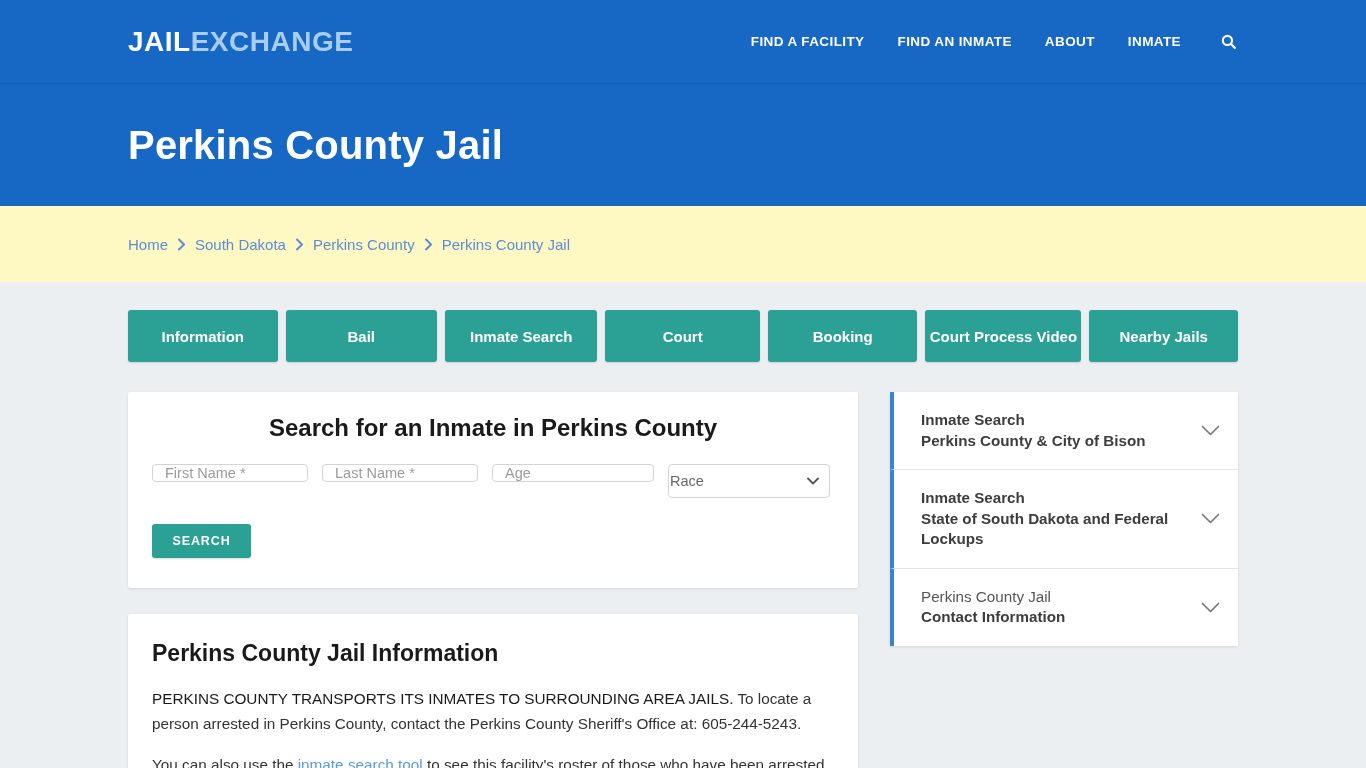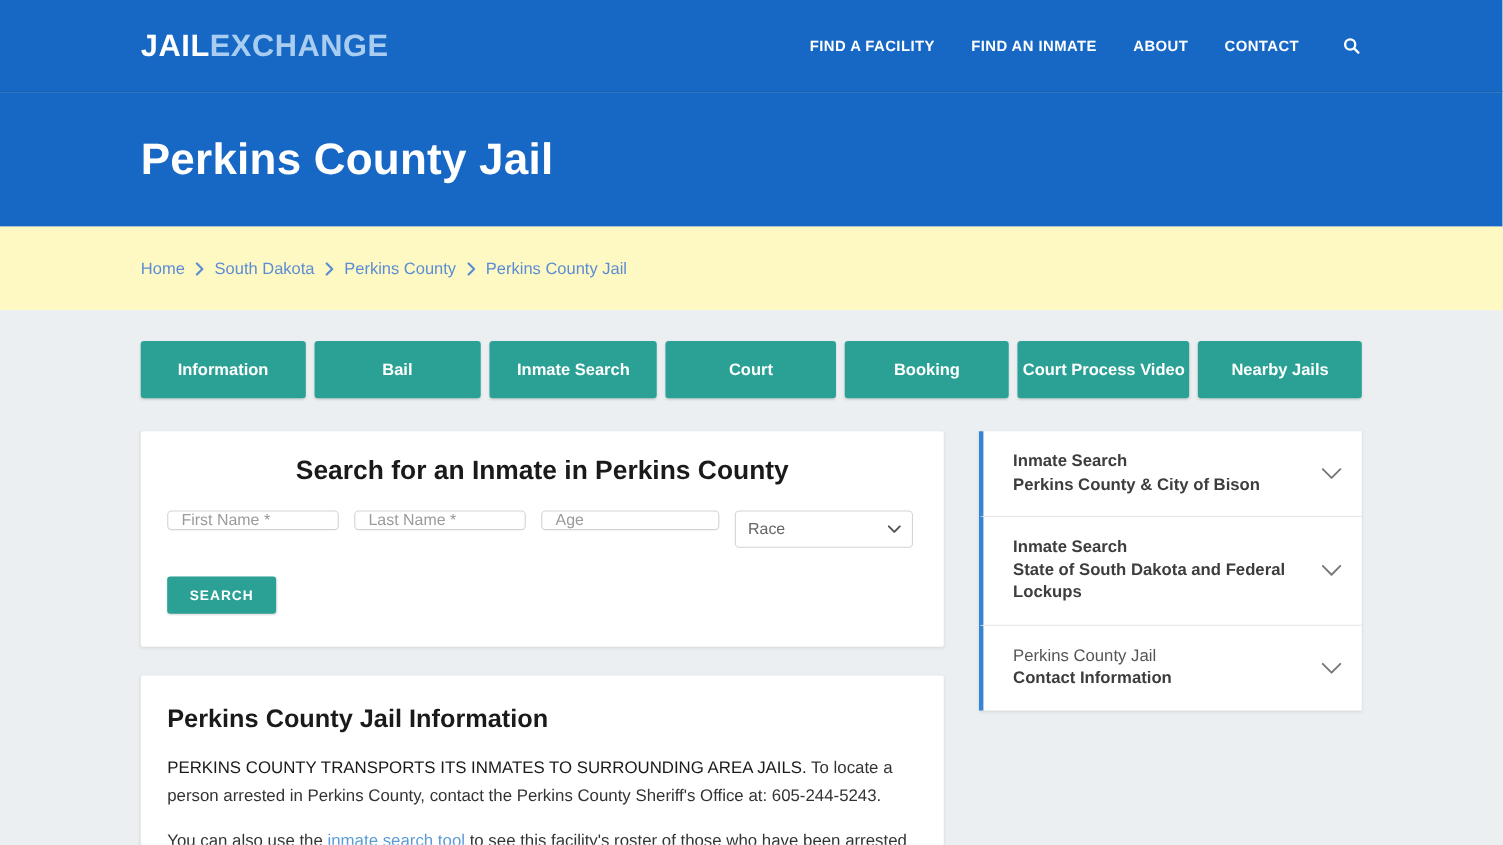--- a/index.html
+++ b/index.html
@@ -174,21 +174,21 @@
   .fields input::placeholder { color: #9b9b9b; }
   .f-first { width: 156px; }
   .f-last  { width: 156px; }
   .f-age   { width: 162px; }
   .selwrap { position: relative; width: 162px; }
   .selwrap select {
     width: 100%;
     height: 34px;
     border: 1px solid #d4d4d4;
     border-radius: 4px;
-    padding: 0 28px 0 11px;
+    padding: 0 28px 0 1px;
     font-size: 14.5px;
     color: #666;
     background: #fff;
     font-family: "Liberation Sans", sans-serif;
     -webkit-appearance: none;
     appearance: none;
     outline: none;
   }
   .selwrap .chev {
     position: absolute;
@@ -257,21 +257,21 @@
 <body>
 
 <div class="topbar">
   <div class="logo">
     <span class="l-jail">JAIL</span><span class="l-exchange">EXCHANGE</span>
   </div>
   <div class="nav">
     <a href="#">FIND A FACILITY</a>
     <a href="#">FIND AN INMATE</a>
     <a href="#">ABOUT</a>
-    <a href="#">CONTACT</a>
+    <a href="#">INMATE</a>
     <span class="search-btn">
       <svg width="17" height="17" viewBox="0 0 24 24" fill="none" stroke="#ffffff" stroke-width="3">
         <circle cx="10.5" cy="10.5" r="6.5"></circle>
         <line x1="15.5" y1="15.5" x2="21" y2="21" stroke-linecap="round"></line>
       </svg>
     </span>
   </div>
 </div>
 
 <div class="hero">

